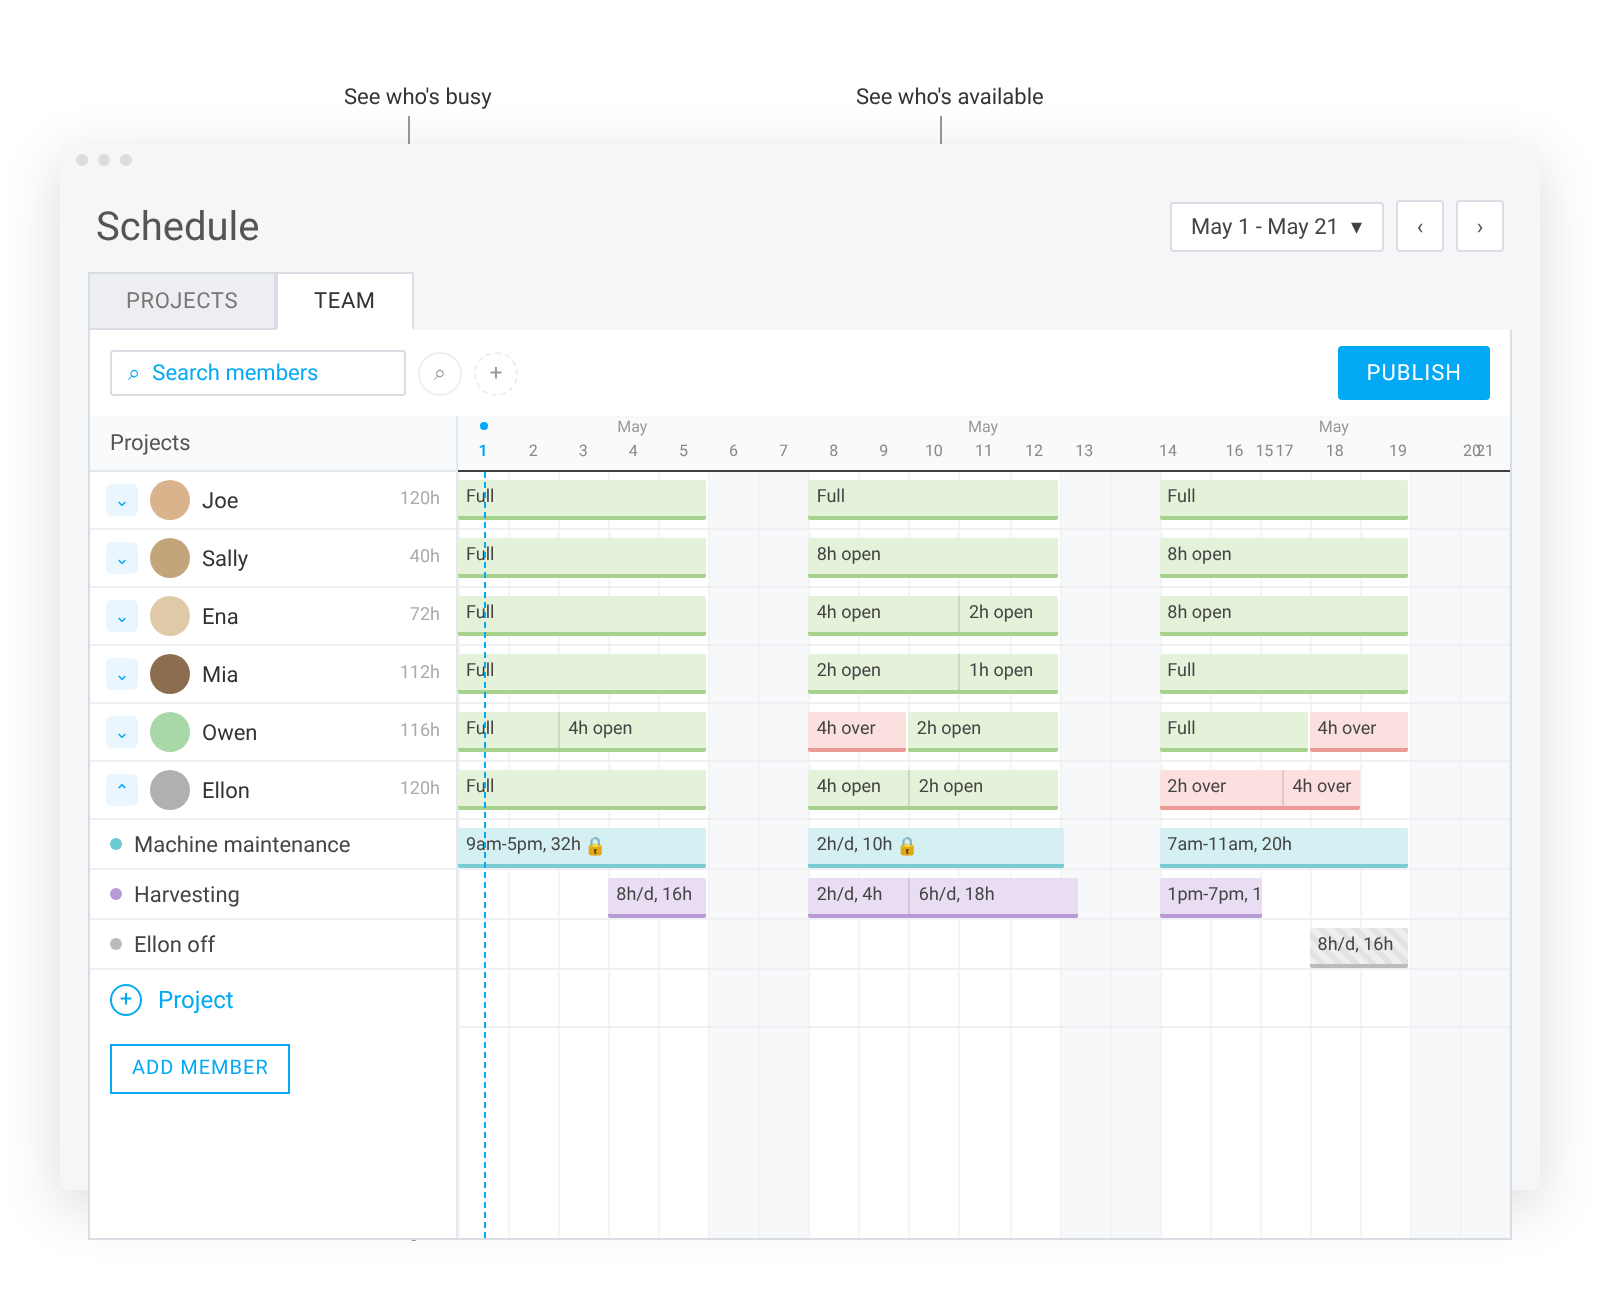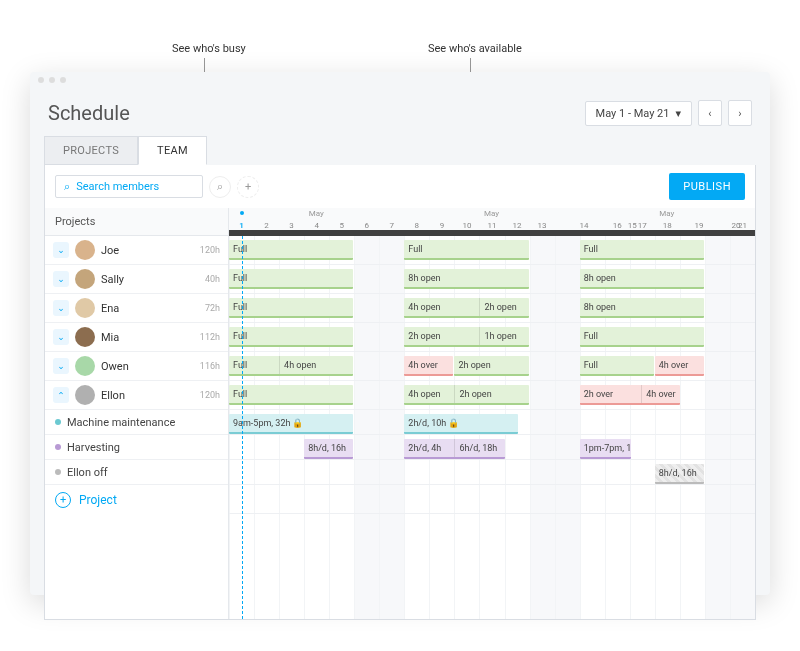--- a/index.html
+++ b/index.html
@@ -34,21 +34,21 @@
 .chev.up{transform:rotate(180deg)}
 .avatar{width:20px;height:20px;border-radius:50%;background:#ccc;background-size:cover}
 .nm{font-size:11px;color:#333;flex:1}
 .hours{font-size:9px;color:#aaa}
 .task-row{height:25px;display:flex;align-items:center;padding:0 10px;gap:6px;border-bottom:1px solid #eef0f3;font-size:11px;color:#444}
 .dot{width:6px;height:6px;border-radius:50%}
 .add-project{height:29px;display:flex;align-items:center;padding:0 10px;gap:8px;color:#03a9f4;font-size:12px;cursor:pointer}
 .plus-circle{width:16px;height:16px;border:1px solid #03a9f4;border-radius:50%;display:flex;align-items:center;justify-content:center;font-size:11px}
 .add-member{margin:8px 10px;border:1px solid #03a9f4;color:#03a9f4;font-size:10px;padding:6px 10px;background:#fff;cursor:pointer;letter-spacing:.5px;width:fit-content}
 
-.day-header{height:28px;position:relative;background:#f9fafb;border-bottom:6px solid #404040}
+.day-header{height:28px;position:relative;background:#f9fafb;border-bottom:1px solid #404040}
 .month-label{position:absolute;top:1px;font-size:8px;color:#999}
 .day-num{position:absolute;top:13px;font-size:8px;color:#888;transform:translateX(-50%)}
 .day-num.today{color:#03a9f4;font-weight:600}
 .today-dot{position:absolute;top:3px;width:4px;height:4px;background:#03a9f4;border-radius:50%;transform:translateX(-50%)}
 .today-line{position:absolute;top:28px;bottom:0;width:0;border-left:1px dashed #03a9f4;z-index:3}
 .tl-row{height:29px;position:relative;border-bottom:1px solid #eef0f3}
 .tl-task{height:25px;position:relative;border-bottom:1px solid #eef0f3}
 .gridline{position:absolute;top:0;bottom:0;width:1px;background:#f2f4f6}
 .weekend{position:absolute;top:28px;bottom:0;background:#f7f8fa}
 .bar{position:absolute;top:4px;height:20px;border-radius:1px;display:flex;align-items:center;font-size:9px;color:#444;overflow:hidden}
@@ -163,20 +163,21 @@
         <div class="task-row">
           <div class="dot" style="background:#bbb"></div>
           <span>Ellon off</span>
         </div>
 
         <div class="add-project">
           <div class="plus-circle">+</div>
           <span>Project</span>
         </div>
 
+        <button class="add-member">ADD MEMBER</button>
       </div>
 
       <div class="right-col" id="timeline">
           <div class="weekend" style="left: 125.238px; width: 50.0952px;"></div>
           <div class="weekend" style="left: 300.571px; width: 50.0952px;"></div>
           <div class="weekend" style="left: 475.905px; width: 50.0952px;"></div>
           <div class="gridline" style="left: 0px;"></div>
           <div class="gridline" style="left: 25.0476px;"></div>
           <div class="gridline" style="left: 50.0952px;"></div>
           <div class="gridline" style="left: 75.1429px;"></div>
@@ -299,29 +300,32 @@
             </div>
             <div class="bar bar-red" style="left: 350.667px; width: 100px;">
               <div class="seg" style="width: 75.1429px;">2h over</div>
               <div class="seg" style="width: auto;">4h over</div>
             </div>
           </div>
           <div class="tl-task">
             <div class="bar bar-teal" style="left: 0px; width: 124.238px;">
               <div class="seg" style="width: auto;">9am-5pm, 32h<span class="lock">🔒</span></div>
             </div>
-            <div class="bar bar-teal" style="left: 175.333px; width: 114px;">
+            <div class="bar bar-teal" style="left: 175.333px; width: 128px;">
               <div class="seg" style="width: auto;">2h/d, 10h<span class="lock">🔒</span></div>
+            </div>
+            <div class="bar bar-teal" style="left: 350.667px; width: 124.238px;">
+              <div class="seg" style="width: auto;">7am-11am, 20h</div>
             </div>
           </div>
           <div class="tl-task">
             <div class="bar bar-purple" style="left: 75.1429px; width: 49.0952px;">
               <div class="seg" style="width: auto;">8h/d, 16h</div>
             </div>
-            <div class="bar bar-purple" style="left: 175.333px; width: 101px;">
+            <div class="bar bar-purple" style="left: 175.333px; width: 135px;">
               <div class="seg" style="width: 50.0952px;">2h/d, 4h</div>
               <div class="seg" style="width: auto;">6h/d, 18h</div>
             </div>
             <div class="bar bar-purple" style="left: 350.667px; width: 51px;">
               <div class="seg" style="width: auto;">1pm-7pm, 18h</div>
             </div>
           </div>
           <div class="tl-task">
             <div class="bar bar-grey" style="left: 425.81px; width: 49.0952px;">
               <div class="seg" style="width: auto;">8h/d, 16h</div>

